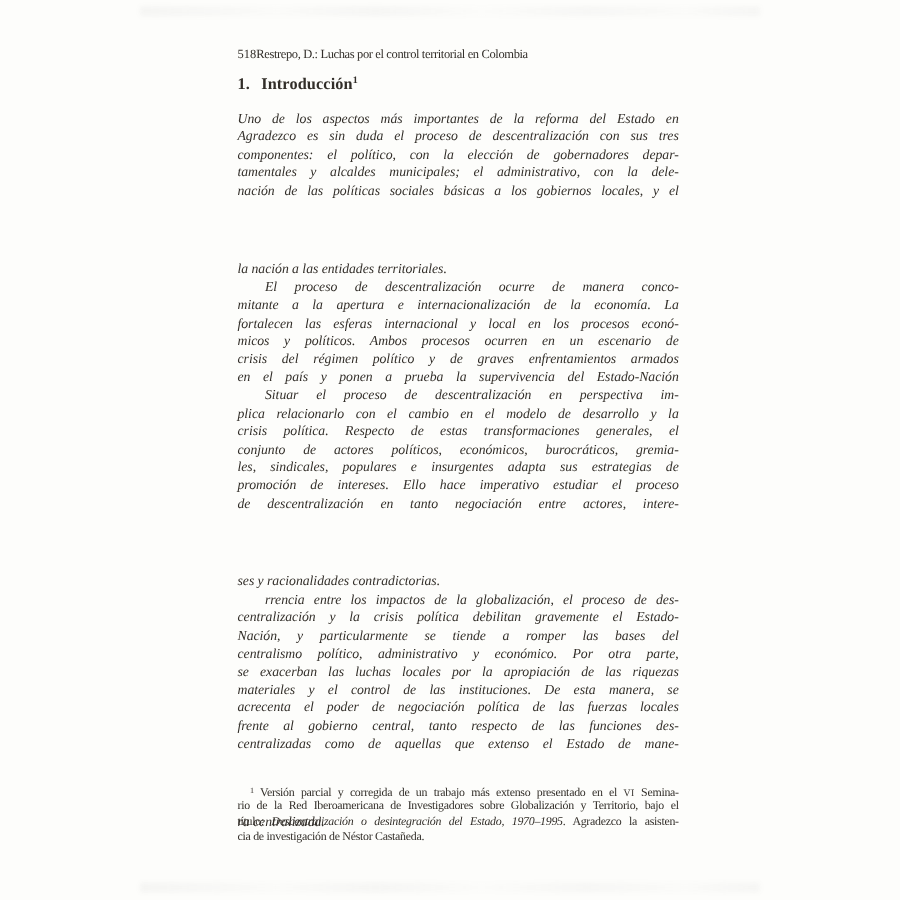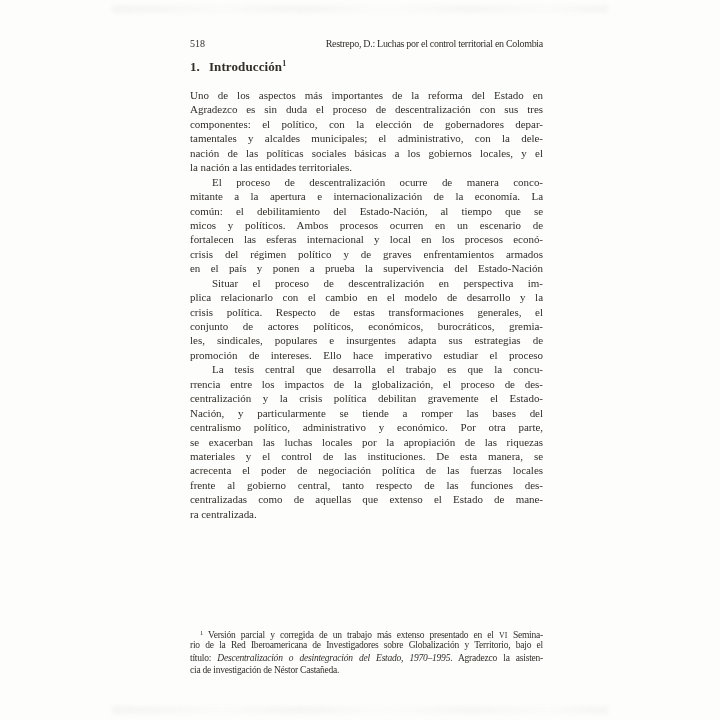--- a/index.html
+++ b/index.html
@@ -41,21 +41,21 @@
     top: 0;
     width: 353px;
     height: 720px;
   }
   .header {
     position: absolute;
     top: 38px;
     left: 0;
     width: 100%;
     display: flex;
-    justify-content: space-between;
+    justify-content: flex-start;
     align-items: baseline;
     font-size: 10px;
   }
   .runhead {
     letter-spacing: -0.3px;
   }
   .heading {
     position: absolute;
     top: 59px;
     left: 0;
@@ -72,27 +72,27 @@
   }
   .body-text {
     position: absolute;
     top: 88px;
     left: 0;
     width: 100%;
     font-size: 11px;
     line-height: 14.45px;
     letter-spacing: -0.03px;
   }
-  .para { margin: 0; }
+  .para { margin: 0; font-style: italic; }
   .line {
     text-align: justify;
     text-align-last: justify;
     height: 14.45px;
   }
-  .line.end { text-align-last: left; }
+  .line.end { text-align-last: left; margin-top: 48px; }
   .para.indent .line:first-child { text-indent: 22px; }
 
   .footnote {
     position: absolute;
     top: 627px;
     left: 0;
     width: 100%;
     font-size: 9.5px;
     line-height: 12.3px;
     letter-spacing: -0.22px;
@@ -134,36 +134,36 @@
           <div class="line">Uno de los aspectos más importantes de la reforma del Estado en</div>
           <div class="line">Agradezco es sin duda el proceso de descentralización con sus tres</div>
           <div class="line">componentes: el político, con la elección de gobernadores depar-</div>
           <div class="line">tamentales y alcaldes municipales; el administrativo, con la dele-</div>
           <div class="line">nación de las políticas sociales básicas a los gobiernos locales, y el</div>
           <div class="line end">la nación a las entidades territoriales.</div>
         </div>
         <div class="para indent">
           <div class="line">El proceso de descentralización ocurre de manera conco-</div>
           <div class="line">mitante a la apertura e internacionalización de la economía. La</div>
-          <div class="line">común: el debilitamiento del Estado-Nación, al tiempo que se</div>
+          <div class="line">fortalecen las esferas internacional y local en los procesos econó-</div>
           <div class="line">micos y políticos. Ambos procesos ocurren en un escenario de</div>
-          <div class="line">fortalecen las esferas internacional y local en los procesos econó-</div>
           <div class="line">crisis del régimen político y de graves enfrentamientos armados</div>
           <div class="line">en el país y ponen a prueba la supervivencia del Estado-Nación</div>
         </div>
         <div class="para indent">
           <div class="line">Situar el proceso de descentralización en perspectiva im-</div>
           <div class="line">plica relacionarlo con el cambio en el modelo de desarrollo y la</div>
           <div class="line">crisis política. Respecto de estas transformaciones generales, el</div>
           <div class="line">conjunto de actores políticos, económicos, burocráticos, gremia-</div>
           <div class="line">les, sindicales, populares e insurgentes adapta sus estrategias de</div>
           <div class="line">promoción de intereses. Ello hace imperativo estudiar el proceso</div>
+          <div class="line">de descentralización en tanto negociación entre actores, intere-</div>
+          <div class="line end">ses y racionalidades contradictorias.</div>
         </div>
         <div class="para indent">
-          <div class="line">La tesis central que desarrolla el trabajo es que la concu-</div>
           <div class="line">rrencia entre los impactos de la globalización, el proceso de des-</div>
           <div class="line">centralización y la crisis política debilitan gravemente el Estado-</div>
           <div class="line">Nación, y particularmente se tiende a romper las bases del</div>
           <div class="line">centralismo político, administrativo y económico. Por otra parte,</div>
           <div class="line">se exacerban las luchas locales por la apropiación de las riquezas</div>
           <div class="line">materiales y el control de las instituciones. De esta manera, se</div>
           <div class="line">acrecenta el poder de negociación política de las fuerzas locales</div>
           <div class="line">frente al gobierno central, tanto respecto de las funciones des-</div>
           <div class="line">centralizadas como de aquellas que extenso el Estado de mane-</div>
           <div class="line end">ra centralizada.</div>

